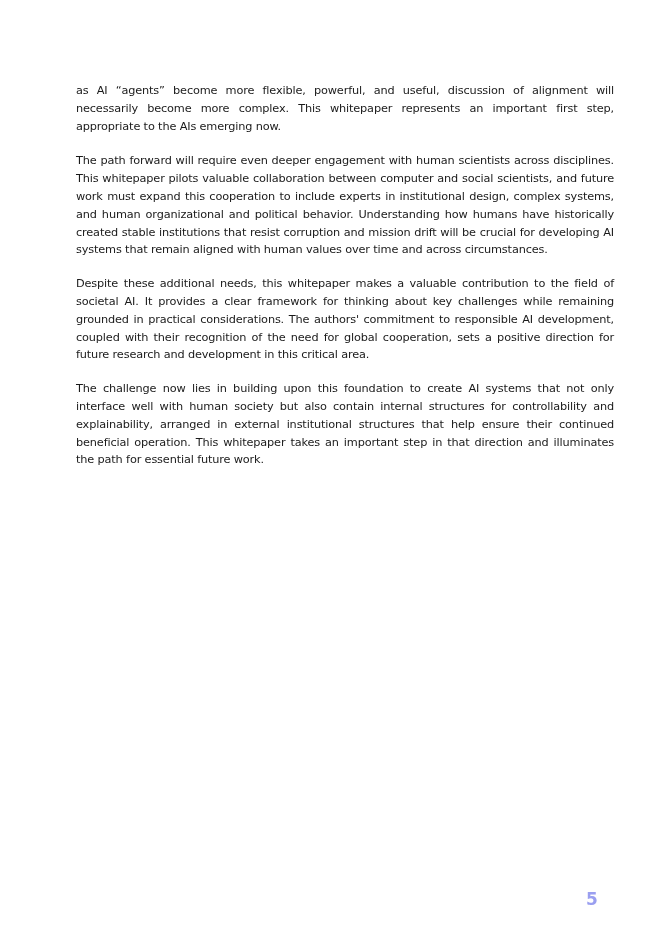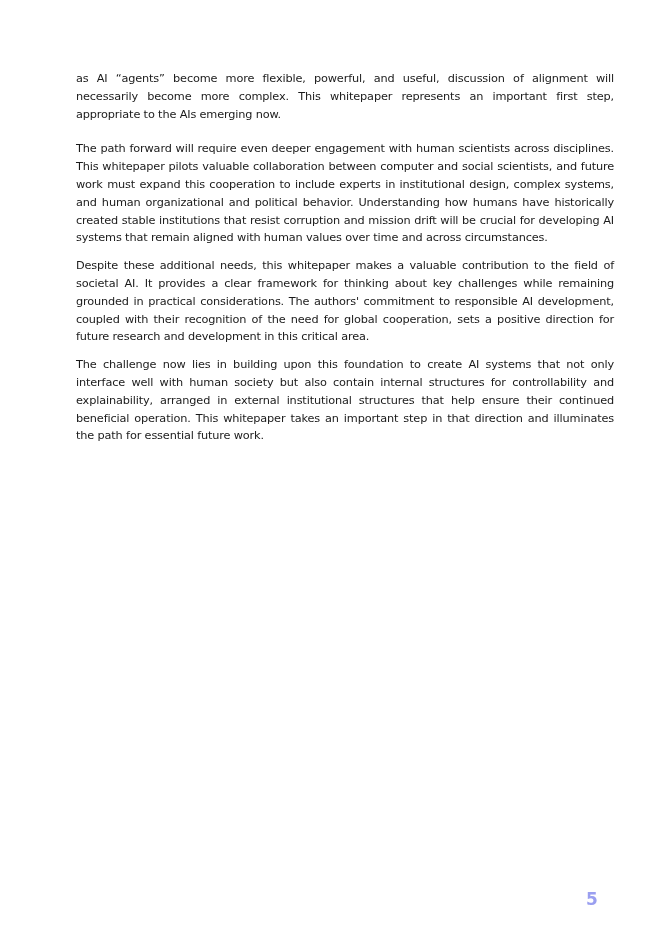--- a/index.html
+++ b/index.html
@@ -26,21 +26,21 @@
       top: 66px;
       width: 538px;
       font-family: "DejaVu Sans", sans-serif;
       font-size: 11.3px;
       line-height: 17.8px;
       color: #1a1a1a;
       text-align: justify;
       letter-spacing: -0.15px;
     }
     .content p {
-      margin: 4px 0 10px 0;
+      margin: 16px 0 10px 0;
     }
     .content p.first {
       margin-bottom: 17px;
     }
     .page-number {
       position: absolute;
       left: 586px;
       top: 889px;
       font-family: "DejaVu Sans", sans-serif;
       font-size: 17px;

